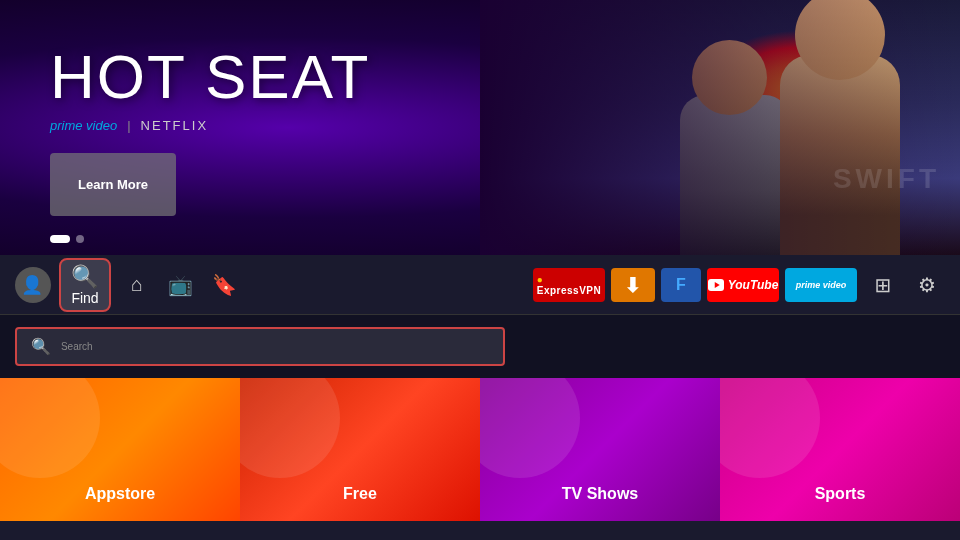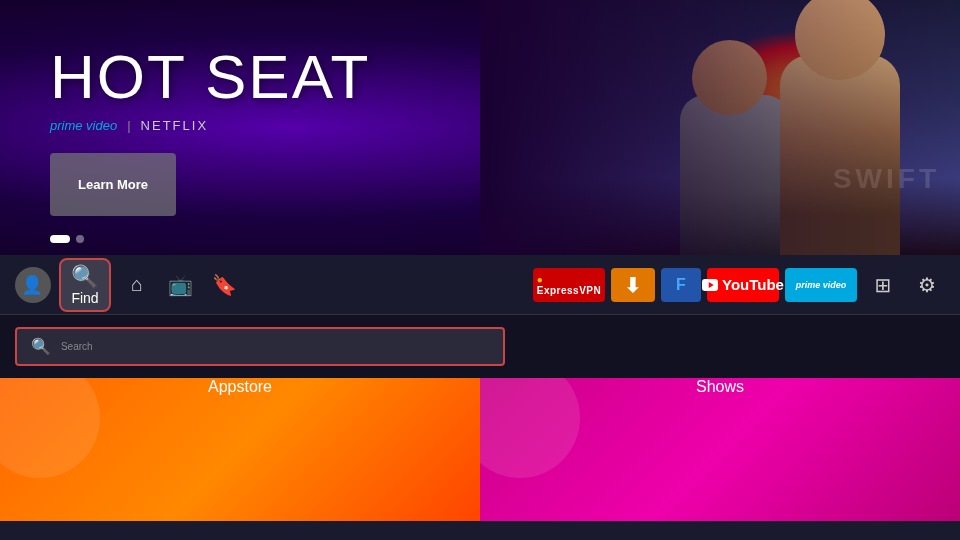--- a/index.html
+++ b/index.html
@@ -352,24 +352,25 @@
     
     .categories-row {
       display: flex;
       width: 960px;
       height: 143px;
       gap: 0;
     }
     .category-tile {
       flex: 1;
       display: flex;
+      align-items: flex-end;
       justify-content: center;
       padding-bottom: 18px;
       font-size: 16px;
-      font-weight: 400;
+      font-weight: 700;
       color: white;
       cursor: pointer;
       position: relative;
       overflow: hidden;
     }
     .cat-appstore { background: linear-gradient(135deg, #ff6600 0%, #ff8800 50%, #ff4400 100%); }
     .cat-free { background: linear-gradient(135deg, #cc2200 0%, #ff4422 50%, #dd1100 100%); }
     .cat-movies { background: linear-gradient(135deg, #aa0077 0%, #cc00aa 50%, #990066 100%); }
     .cat-tvshows { background: linear-gradient(135deg, #880099 0%, #aa00cc 50%, #770088 100%); }
     .cat-sports { background: linear-gradient(135deg, #cc0088 0%, #ee00aa 50%, #bb0077 100%); }
@@ -459,21 +460,21 @@
 
     <div class="app-icon app-unknown">
       <span style="font-size:16px; color:#44aaff;">F</span>
     </div>
 
 
     <div class="app-icon app-youtube" style="display:flex; align-items:center; gap:4px;">
       <span style="display:inline-block; background:white; border-radius:3px; width:16px; height:12px; position:relative; flex-shrink:0;">
         <span style="position:absolute; left:50%; top:50%; transform:translate(-25%,-50%); width:0; height:0; border-left:5px solid red; border-top:3px solid transparent; border-bottom:3px solid transparent;"></span>
       </span>
-      <span style="font-size:15px;">YouTube</span>
+      <span style="font-size:12px;font-style:italic;">YouTube</span>
     </div>
 
     <div class="app-icon app-primevideo">
       <span style="font-size:9px; font-style:italic;">prime video</span>
     </div>
   </div>
 
   <div class="nav-grid-btn">
     <span>⊞</span>
   </div>
@@ -486,16 +487,22 @@
   <div class="search-bar">
     <span class="search-icon">🔍</span>
     <span class="search-input-text">Search</span>
   </div>
 </div>
 
 <div class="categories-row">
   <div class="category-tile cat-appstore">
     <span>Appstore</span>
   </div>
+  <div class="category-tile cat-free">
+    <span>Free</span>
+  </div>
+  <div class="category-tile cat-tvshows">
+    <span>TV Shows</span>
+  </div>
   <div class="category-tile cat-sports">
-    <span>Shows</span>
+    <span>Sports</span>
   </div>
 </div>
 
 </body></html>

